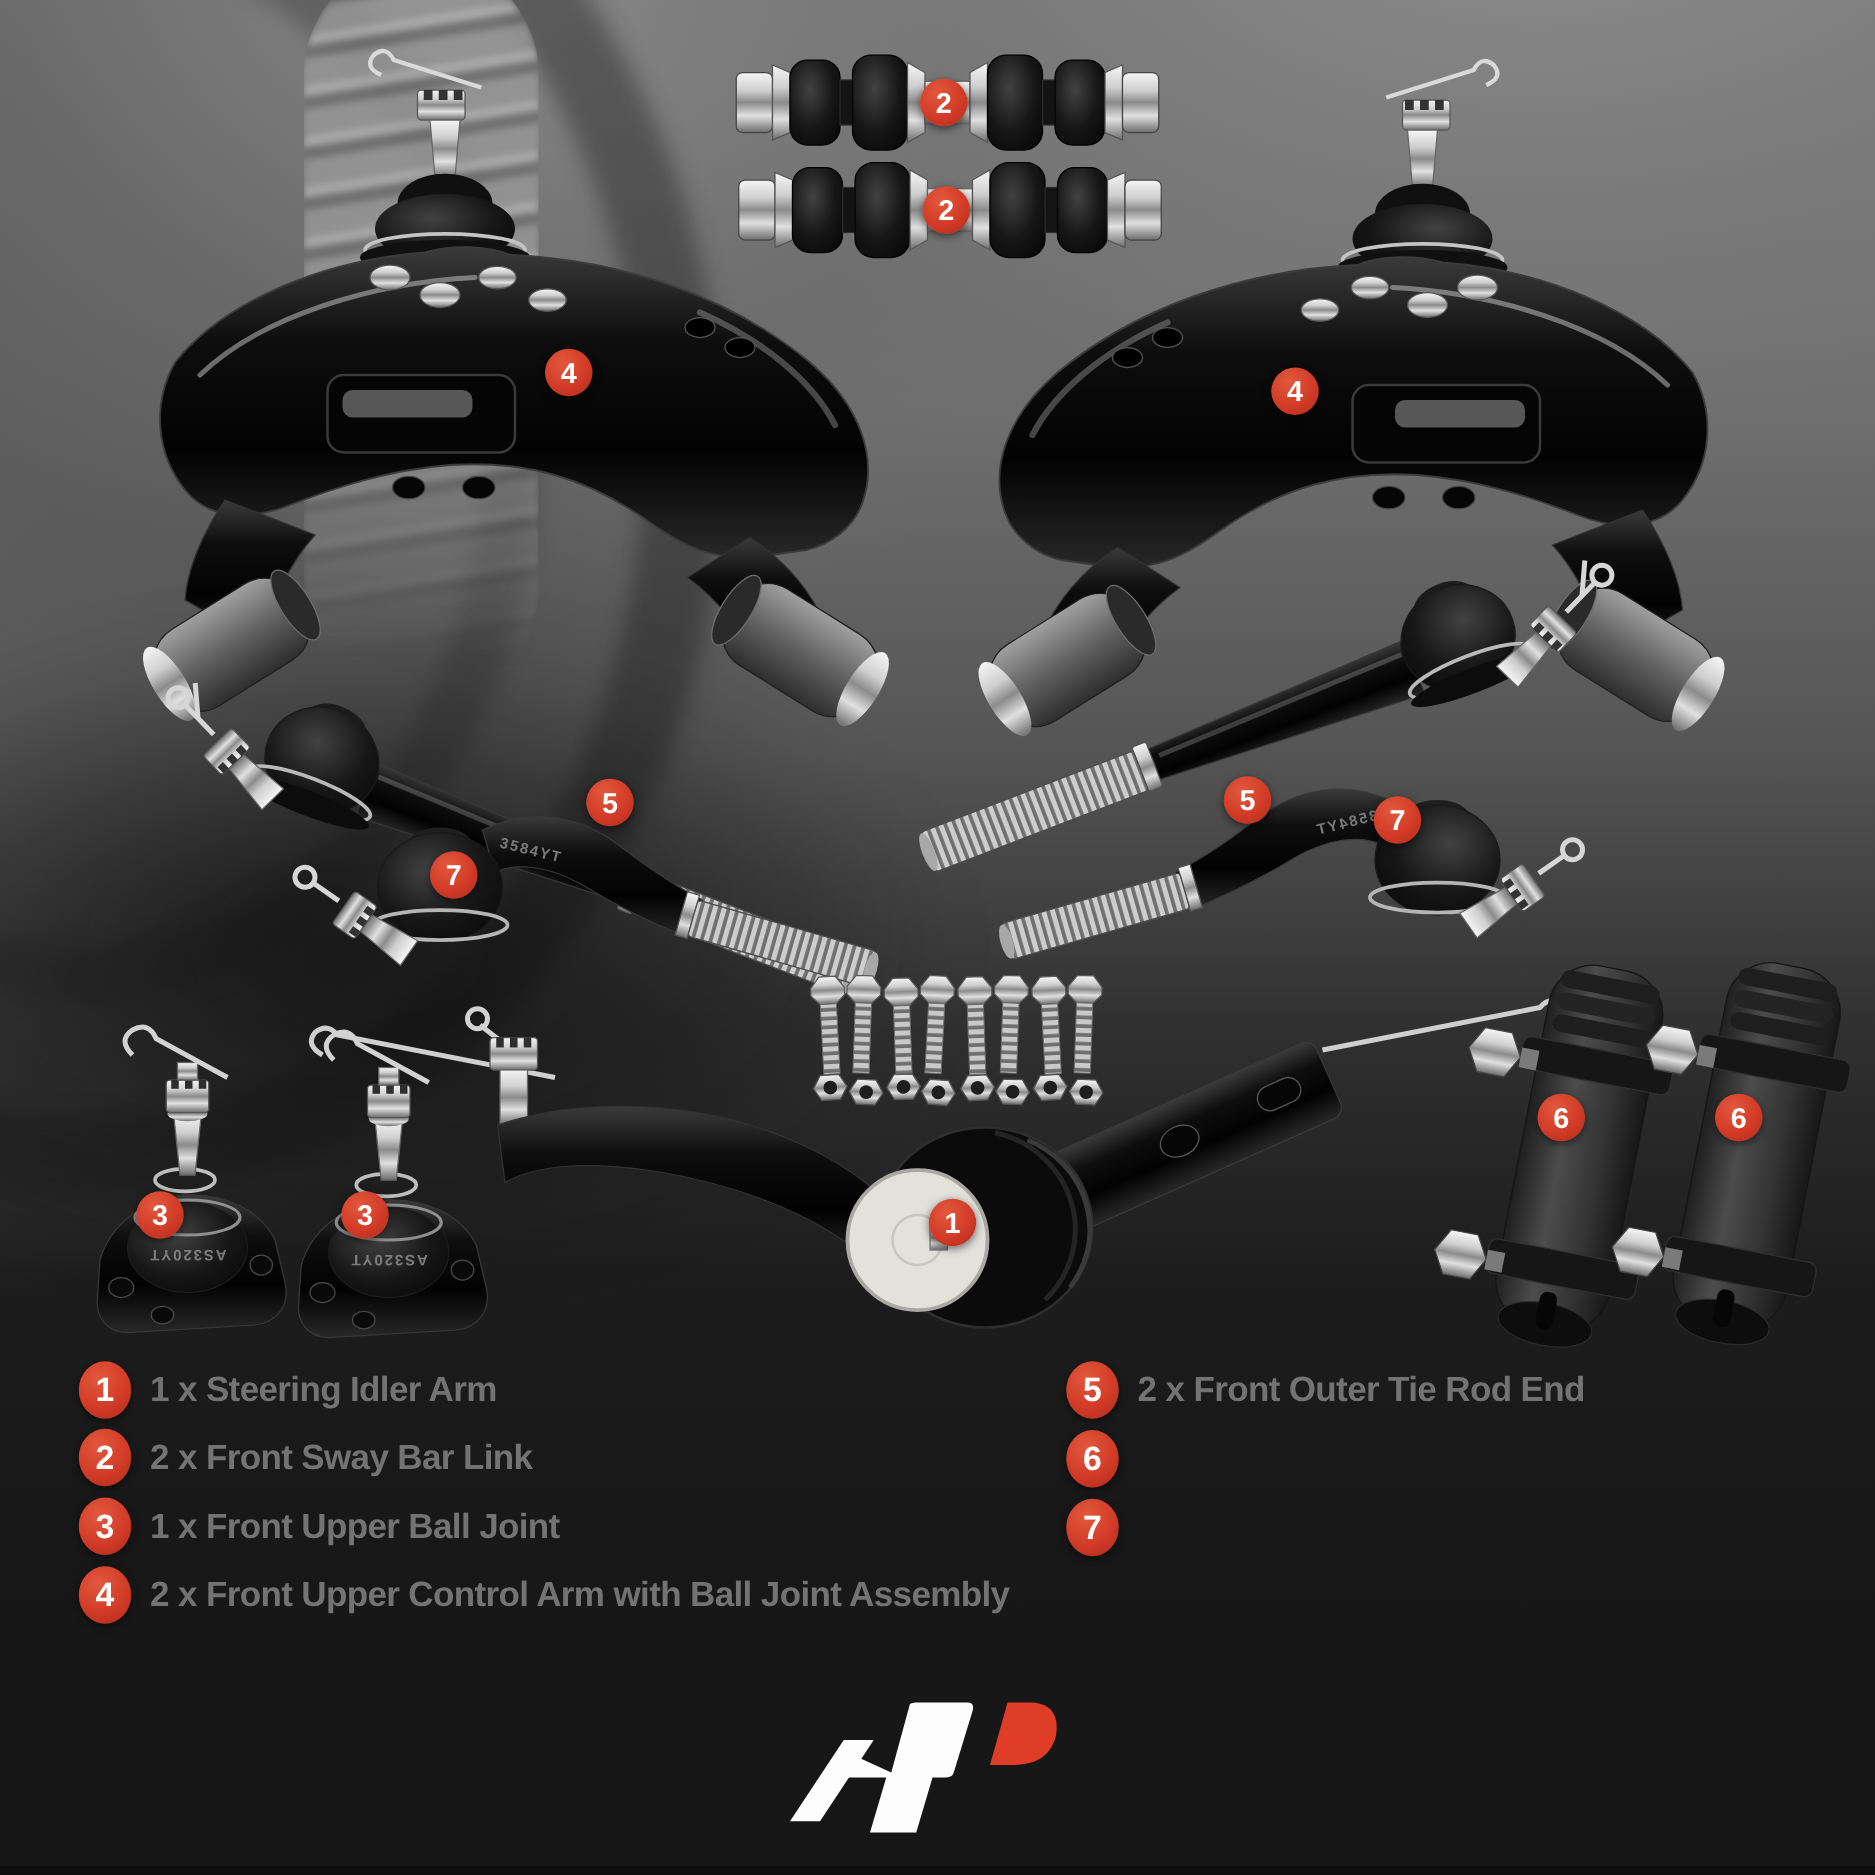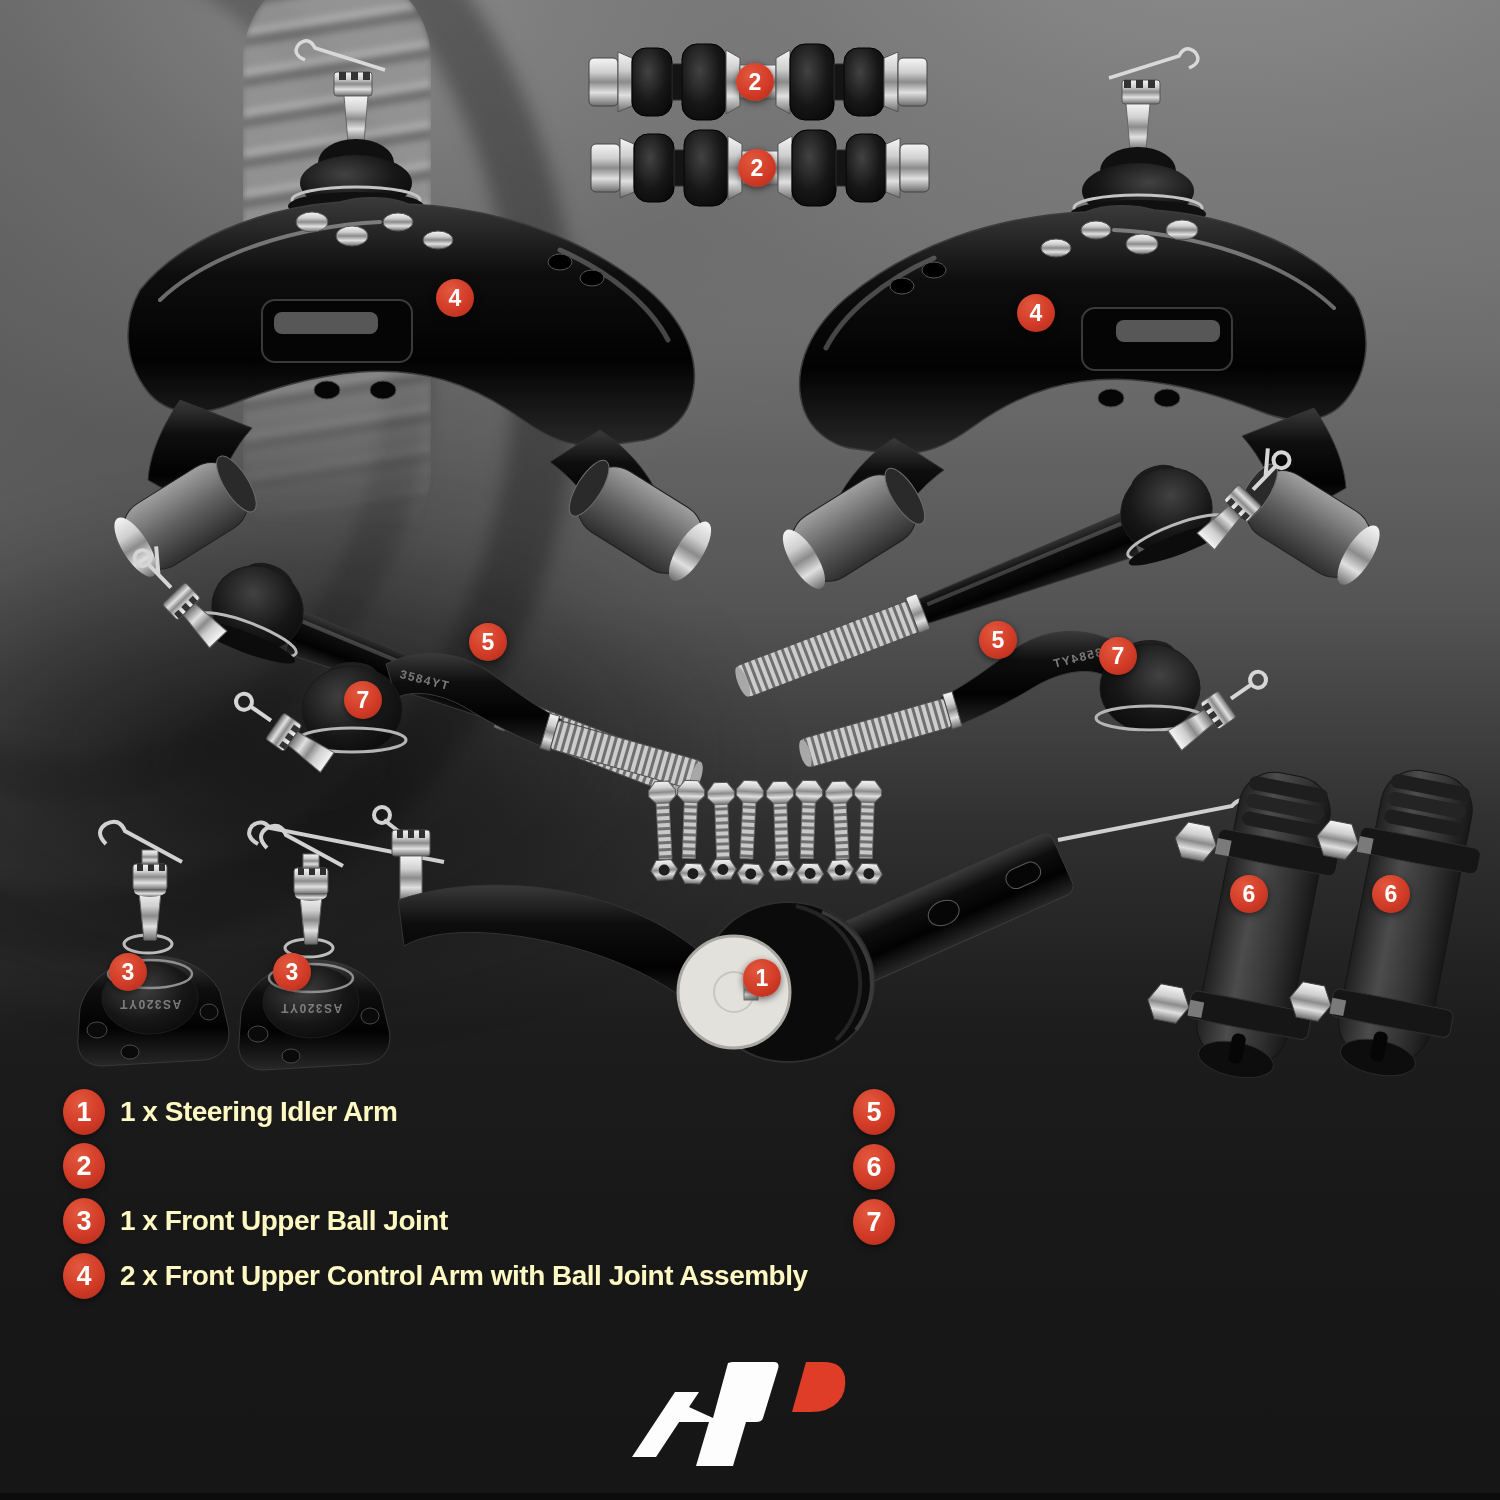--- a/index.html
+++ b/index.html
@@ -31,21 +31,21 @@
   .pbadge{position:absolute;width:38px;height:38px;border-radius:50%;z-index:5;
         background:radial-gradient(circle at 38% 30%,#e2583e 0%,#d23b27 55%,#ad2c1b 100%);
         color:#fff;font:700 23px/38px "Liberation Sans",sans-serif;text-align:center;
         box-shadow:0 2px 7px rgba(0,0,0,.55);}
   
   .lrow{position:absolute;display:flex;align-items:center;gap:15px;z-index:6;}
   .lbadge{flex:0 0 auto;width:42px;height:46px;border-radius:50%;
         background:radial-gradient(circle at 38% 30%,#e2583e 0%,#d23b27 55%,#ad2c1b 100%);
         color:#fff;font:700 27px/46px "Liberation Sans",sans-serif;text-align:center;
         box-shadow:0 2px 6px rgba(0,0,0,.5);}
-  .ltext{color:#fef9c3;font:700 28px "Liberation Sans",sans-serif;letter-spacing:-0.5px;white-space:nowrap;}
+  .ltext{color:#737373;font:700 28px "Liberation Sans",sans-serif;letter-spacing:-0.5px;white-space:nowrap;}
   
   .logo{position:absolute;left:600px;top:1350px;width:300px;height:150px;z-index:6;}
 </style>
 </head>
 <body>
 
 <div class="stage">
 
   <div class="bg">
     <div class="tire"></div>
@@ -337,31 +337,33 @@
   <div class="pbadge" style="left:743px;top:959px">1</div>
   <div class="pbadge" style="left:1230px;top:875px">6</div>
   <div class="pbadge" style="left:1372px;top:875px">6</div>
 
   <div class="lrow" style="left:63px;top:1089px">
     <span class="lbadge">1</span>
     <span class="ltext">1 x Steering Idler Arm</span>
   </div>
   <div class="lrow" style="left:63px;top:1143px">
     <span class="lbadge">2</span>
+    <span class="ltext">2 x Front Sway Bar Link</span>
   </div>
   <div class="lrow" style="left:63px;top:1198px">
     <span class="lbadge">3</span>
     <span class="ltext">1 x Front Upper Ball Joint</span>
   </div>
   <div class="lrow" style="left:63px;top:1253px">
     <span class="lbadge">4</span>
     <span class="ltext">2 x Front Upper Control Arm with Ball Joint Assembly</span>
   </div>
   <div class="lrow" style="left:853px;top:1089px">
     <span class="lbadge">5</span>
+    <span class="ltext">2 x Front Outer Tie Rod End</span>
   </div>
   <div class="lrow" style="left:853px;top:1144px">
     <span class="lbadge">6</span>
   </div>
   <div class="lrow" style="left:853px;top:1199px">
     <span class="lbadge">7</span>
   </div>
 
   <svg class="logo" viewBox="0 0 300 150">
     <polygon points="75,42 99,42 56,107 32,107" fill="#fdfdfd"></polygon>

